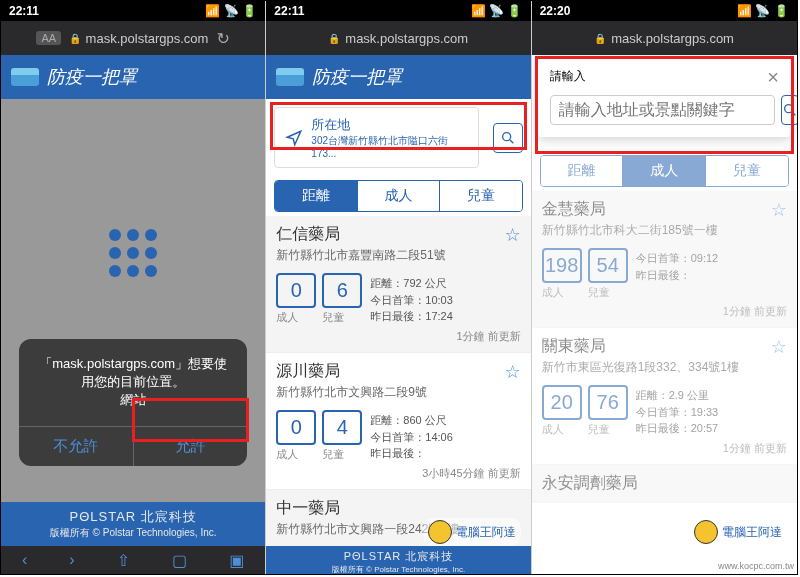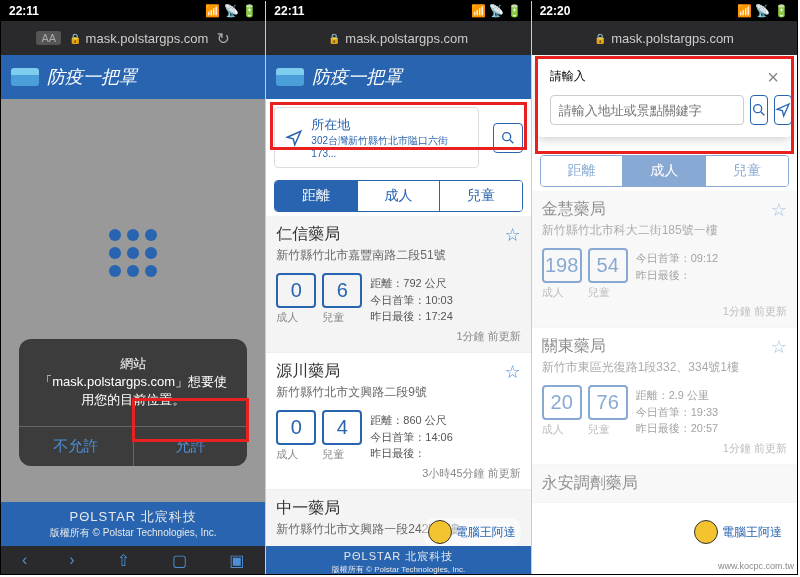--- a/index.html
+++ b/index.html
@@ -49,21 +49,21 @@
 .perm-text { padding: 16px 14px; font-size: 13px; line-height: 1.4; }
 .perm-btns { display: flex; border-top: 1px solid #666; }
 .perm-btn { flex: 1; padding: 10px; color: #4c8fd8; font-size: 15px; }
 .perm-btn + .perm-btn { border-left: 1px solid #666; }
 .red-box { border: 3px solid #e82020; }
 .allow-box { position: absolute; }
 .search-modal { position: absolute; top: 55px; left: 6px; right: 6px; background: #fff; border-radius: 4px; padding: 12px; box-shadow: 0 2px 12px rgba(0,0,0,0.2); }
 .sm-title { font-size: 12px; margin-bottom: 10px; }
 .sm-close { position: absolute; top: 10px; right: 12px; font-size: 20px; color: #888; }
 .sm-row { display: flex; gap: 6px; }
-.sm-input { flex: 1; border: 1px solid #ccc; border-radius: 4px; padding: 5px 8px; font-size: 13px; color: #999; }
+.sm-input { flex: 1; border: 1px solid #ccc; border-radius: 4px; padding: 5px 8px; font-size: 16px; color: #999; }
 .faded { opacity: 0.55; }
 .watermark { position: absolute; bottom: 6px; right: 6px; font-size: 9px; color: #888; }
 .logo-wm { position: absolute; bottom: 28px; right: 10px; display: flex; align-items: center; gap: 4px; background: rgba(255,255,255,0.5); padding: 2px 5px; border-radius: 10px; }
 .logo-face { width: 24px; height: 24px; background: #f4c430; border-radius: 50%; border: 1px solid #333; position: relative; }
 .logo-text { font-size: 12px; font-weight: 400; color: #2864b0; text-shadow: 1px 1px 0 #fff; }
 svg { width: 100%; height: 100%; }
 </style>
 </head>
 <body>
 
@@ -94,22 +94,22 @@
           <div class="dot"></div>
       <div class="dot"></div>
           <div class="dot"></div>
           <div class="dot"></div>
       <div class="dot"></div>
           <div class="dot"></div>
           <div class="dot"></div>
     </div>
     <div class="perm-dialog">
       <div class="perm-text">
+        <div>「mask.polstargps.com」想要使用您的目前位置。</div>
         <div>網站</div>
-        <div>「mask.polstargps.com」想要使用您的目前位置。</div>
       </div>
       <div class="perm-btns">
         <div class="perm-btn">不允許</div>
         <div class="perm-btn">允許</div>
       </div>
     </div>
     <div class="red-box allow-box" style="top:299px;left:131px;width:117px;height:44px"></div>
   </div>
   <div class="footer">
     <div class="footer-brand">PΘLSTAR 北宸科技</div>

